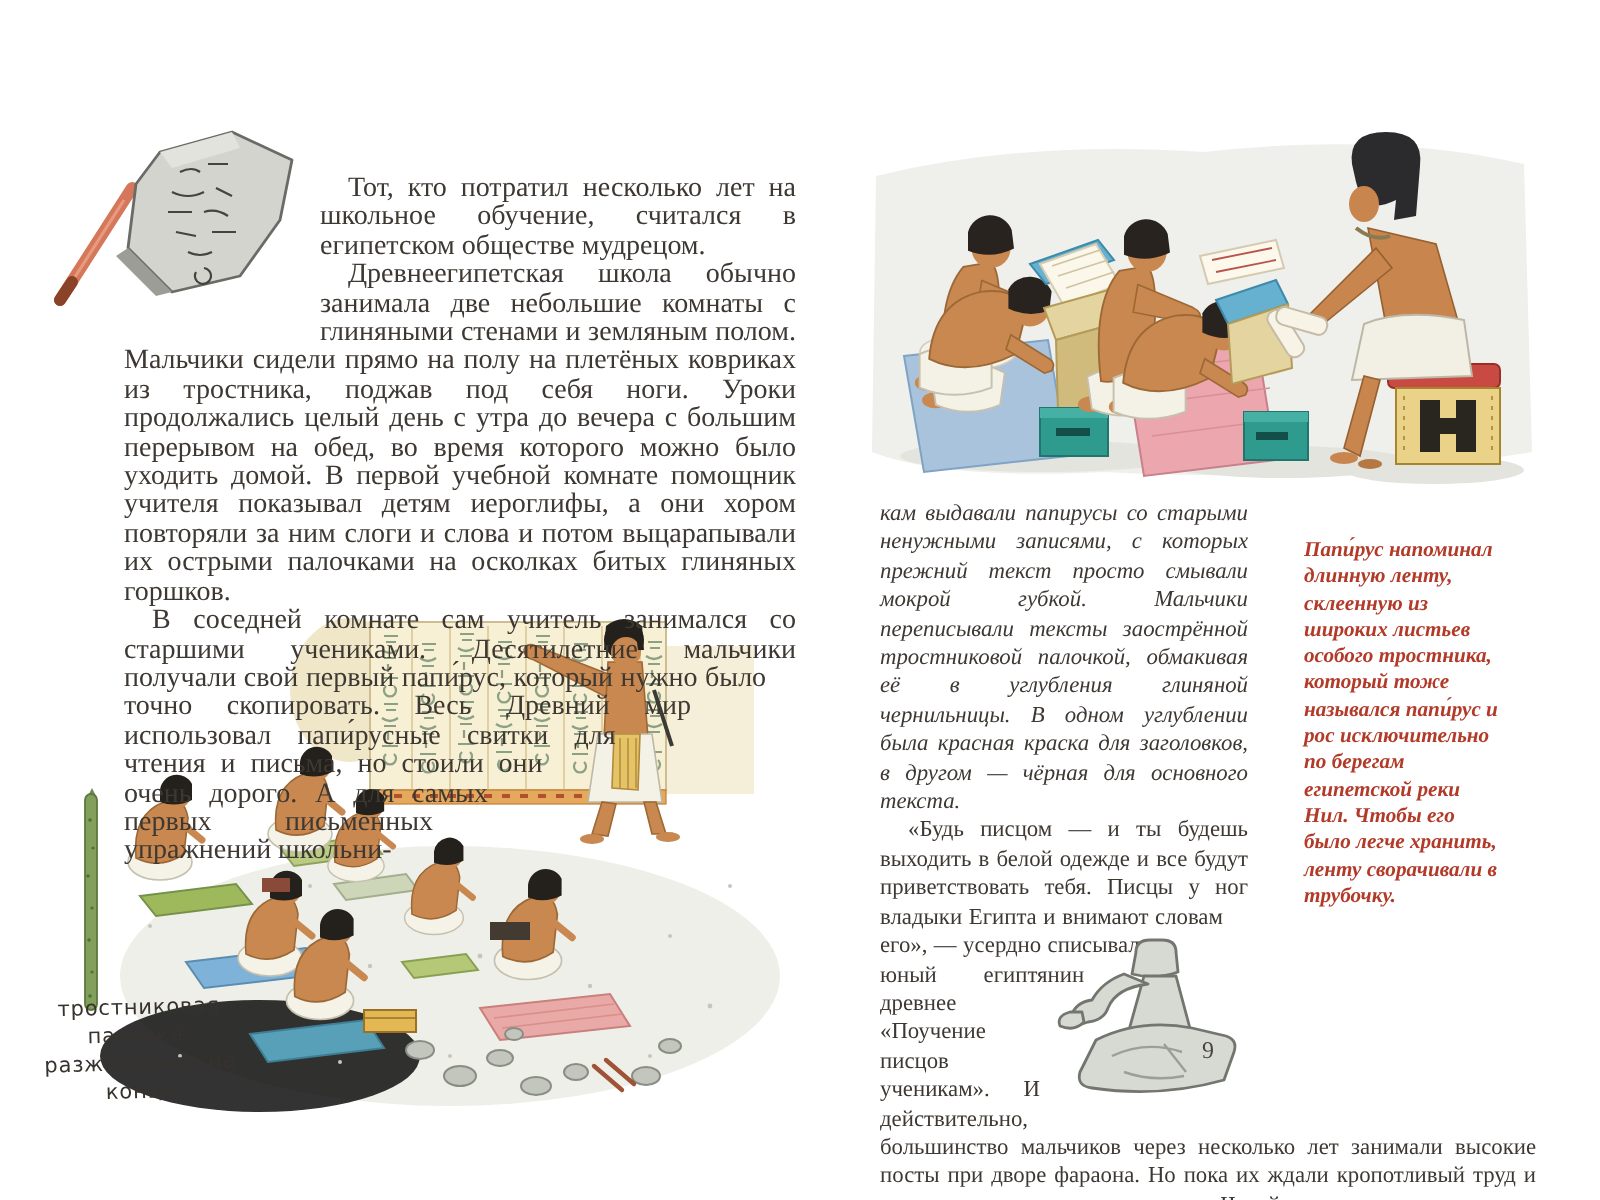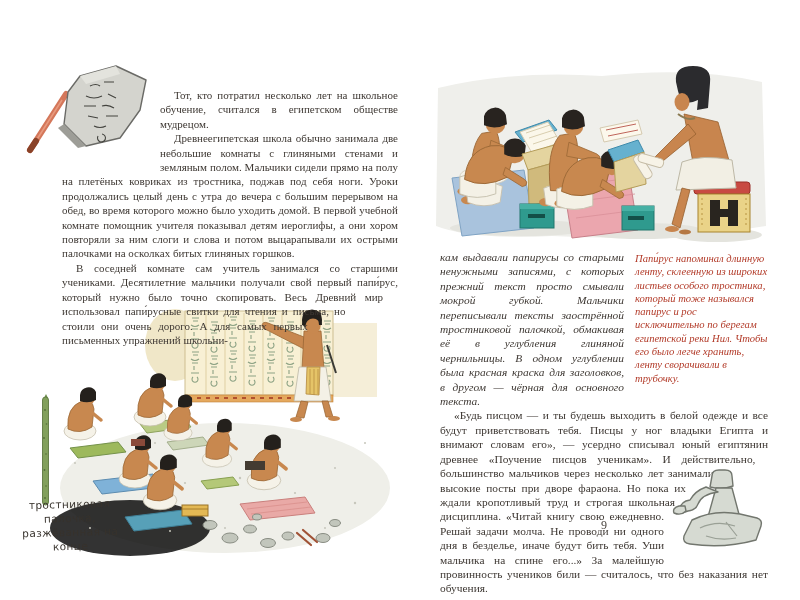--- a/index.html
+++ b/index.html
@@ -2,38 +2,38 @@
 <html lang="ru"><head>
 <meta charset="utf-8">
 <style>
   html,body{margin:0;padding:0;}
   body{width:800px;height:600px;background:#ffffff;overflow:hidden;
        font-family:"Liberation Serif", serif;}
   .spread{position:absolute;left:0;top:0;width:800px;height:600px;background:#fff;}
 
   
   .lefttext{position:absolute;left:62px;top:88px;width:336px;
-            font-size:11px;line-height:14.4px;color:#3e3833;text-align:justify;}
+            font-size:14px;line-height:14.4px;color:#3e3833;text-align:justify;}
   .righttext{position:absolute;left:440px;top:250px;width:328px;
             font-size:11.4px;line-height:14.4px;color:#3e3833;text-align:justify;}
   p.bodyp{margin:0;text-indent:14px;}
 
   .ostracon-float{float:left;width:88px;height:74px;margin:0 10px 2px 0;}
   .ostracon-float svg{margin-left:-34px;margin-top:-26px;overflow:visible;}
 
   .wrap-classroom{float:right;width:200px;height:125px;
      shape-outside:polygon(100% 30%, 38% 68%, 0 100%, 100% 100%);}
   .wrap-statue{float:right;width:104px;height:148px;position:relative;
      shape-outside:polygon(100% 36%, 26% 54%, 0 78%, 0 100%, 100% 100%);}
   .wrap-statue svg{position:absolute;left:8px;top:58px;}
 
   .sidebar{float:right;width:133px;margin:2px 0 6px 11px;
            font-size:10.6px;line-height:13.3px;font-style:italic;
            color:#b23a28;text-align:left;}
-  .sidebar p{margin:0;}
+  .sidebar p{margin:17px;font-weight:bold;}
 
   .caption{position:absolute;left:6px;top:497px;width:128px;
            font-family:"DejaVu Sans", sans-serif;font-size:10.5px;line-height:14px;
            letter-spacing:.4px;color:#37322c;text-align:center;transform:rotate(-1.5deg);}
 
   .pagenum{position:absolute;left:440px;top:518px;width:328px;text-align:center;
            font-size:12px;color:#4a443e;}
 
   .fig{position:absolute;}
   svg{display:block;}

